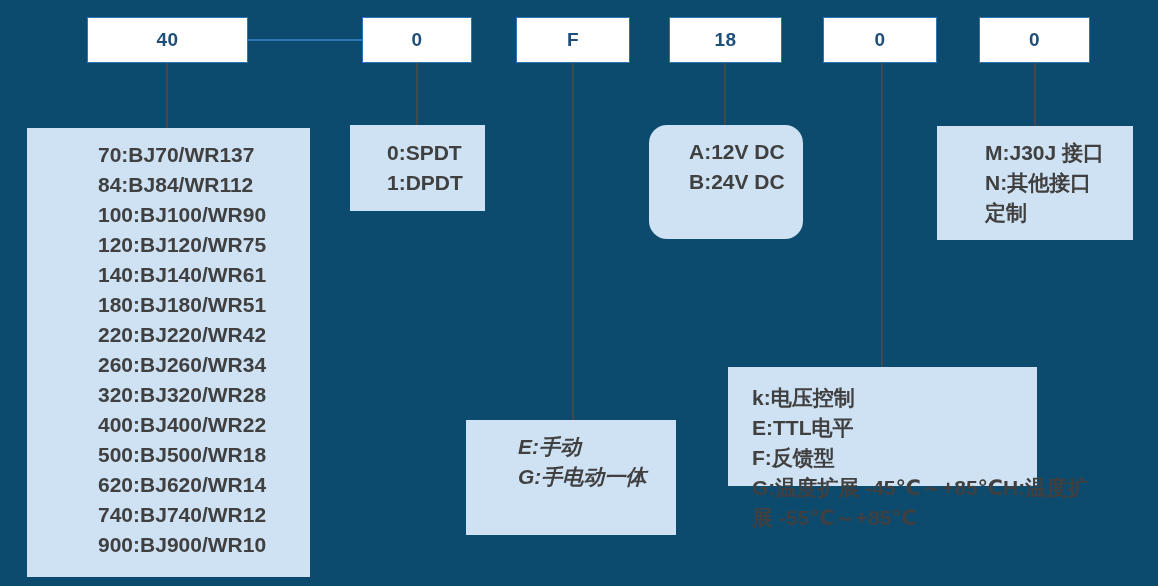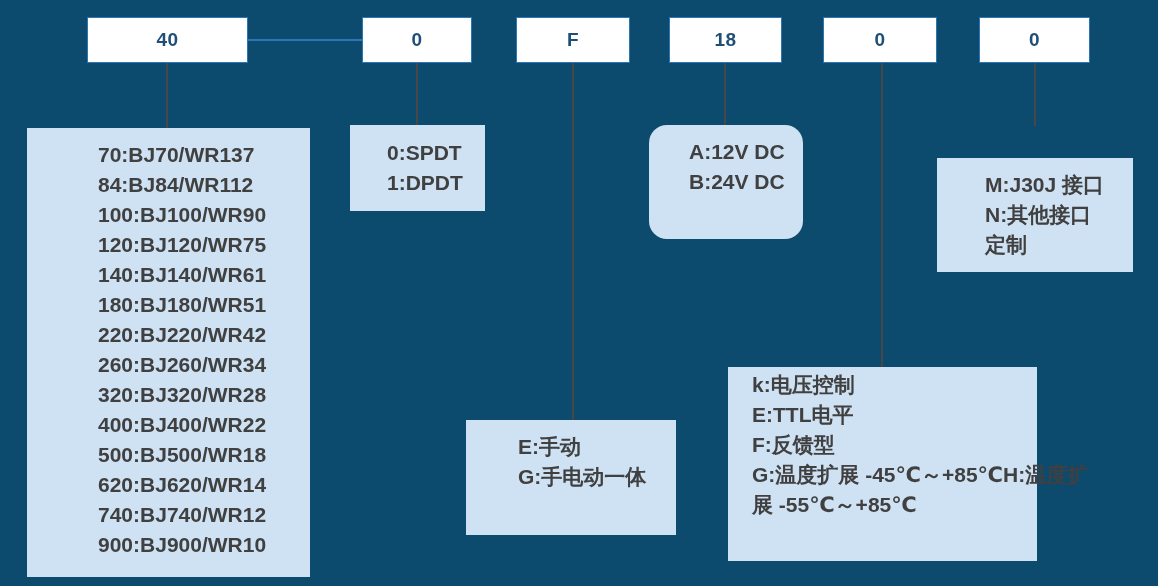--- a/index.html
+++ b/index.html
@@ -60,37 +60,37 @@
     <div class="opt">620:BJ620/WR14</div>
     <div class="opt">740:BJ740/WR12</div>
     <div class="opt">900:BJ900/WR10</div>
   </div>
 
   <div class="panel" style="left:350px;top:125px;width:135px;height:86px;padding:13px 0 0 37px;">
     <div class="opt">0:SPDT</div>
     <div class="opt">1:DPDT</div>
   </div>
 
-  <div class="panel" style="left:466px;top:420px;width:210px;height:115px;padding:12px 0 0 52px;">
+  <div class="panel" style="left:466px;top:420px;width:210px;height:115px;padding:12px 0 0 52px;font-style:italic;">
     <div class="opt">E:手动</div>
     <div class="opt">G:手电动一体</div>
   </div>
 
   <div class="panel" style="left:649px;top:125px;width:154px;height:114px;padding:12px 0 0 40px;border-radius:18px;">
     <div class="opt">A:12V DC</div>
     <div class="opt">B:24V DC</div>
   </div>
 
-  <div class="panel" style="left:728px;top:367px;width:309px;height:194px;padding:3px 0 0 24px;">
+  <div class="panel" style="left:728px;top:367px;width:309px;height:119px;padding:16px 0 0 24px;">
     <div class="opt">k:电压控制</div>
     <div class="opt">E:TTL电平</div>
     <div class="opt">F:反馈型</div>
     <div class="opt">G:温度扩展 -45℃～+85℃H:温度扩</div>
     <div class="opt">展 -55℃～+85℃</div>
   </div>
 
-  <div class="panel" style="left:937px;top:126px;width:196px;height:114px;padding:12px 0 0 48px;margin-top:32px;">
+  <div class="panel" style="left:937px;top:126px;width:196px;height:114px;padding:12px 0 0 48px;">
     <div class="opt">M:J30J 接口</div>
     <div class="opt">N:其他接口</div>
     <div class="opt">定制</div>
   </div>
 
 </div>
 
 </body></html>

